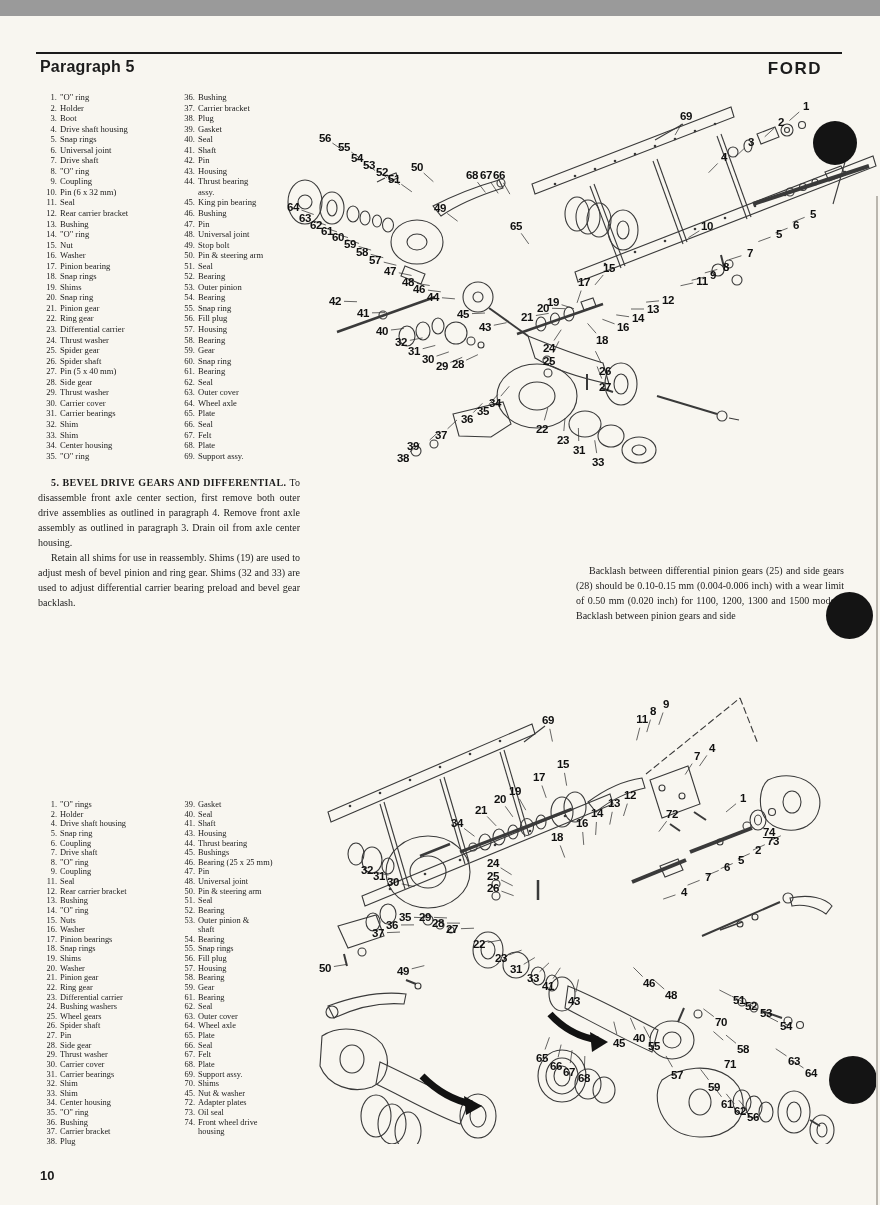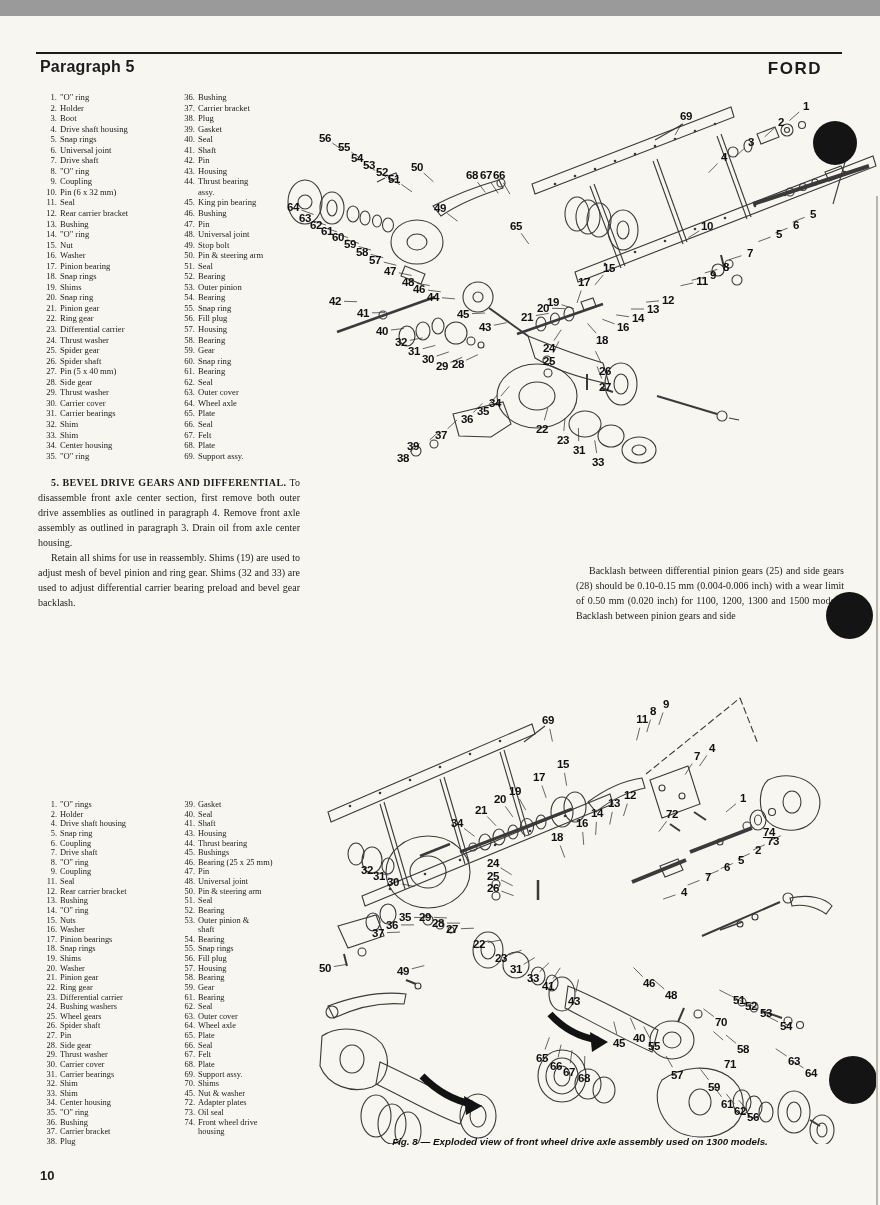--- a/index.html
+++ b/index.html
@@ -1158,21 +1158,20 @@
       <span class="co" style="left: 417px; top: 420px;">61</span>
       <span class="co" style="left: 430px; top: 427px;">62</span>
       <span class="co" style="left: 443px; top: 433px;">56</span>
       <span class="co" style="left: 484px; top: 377px;">63</span>
       <span class="co" style="left: 501px; top: 389px;">64</span>
       <span class="co" style="left: 232px; top: 374px;">65</span>
       <span class="co" style="left: 246px; top: 382px;">66</span>
       <span class="co" style="left: 259px; top: 388px;">67</span>
       <span class="co" style="left: 274px; top: 394px;">68</span>
     </div>
-  <div class="figcap" id="cap8">Fig. 8 — Exploded view of front wheel drive axle assembly used on 1300 models.</div>
 
   <div class="pageno">10</div>
   <div class="tab-dot" id="dot1"></div>
   <div class="tab-dot" id="dot2"></div>
   <div class="tab-dot" id="dot3"></div>
   <div class="scan-right"></div>
   <div class="scan-bottom"></div>
 </div>
 
 </body></html>

